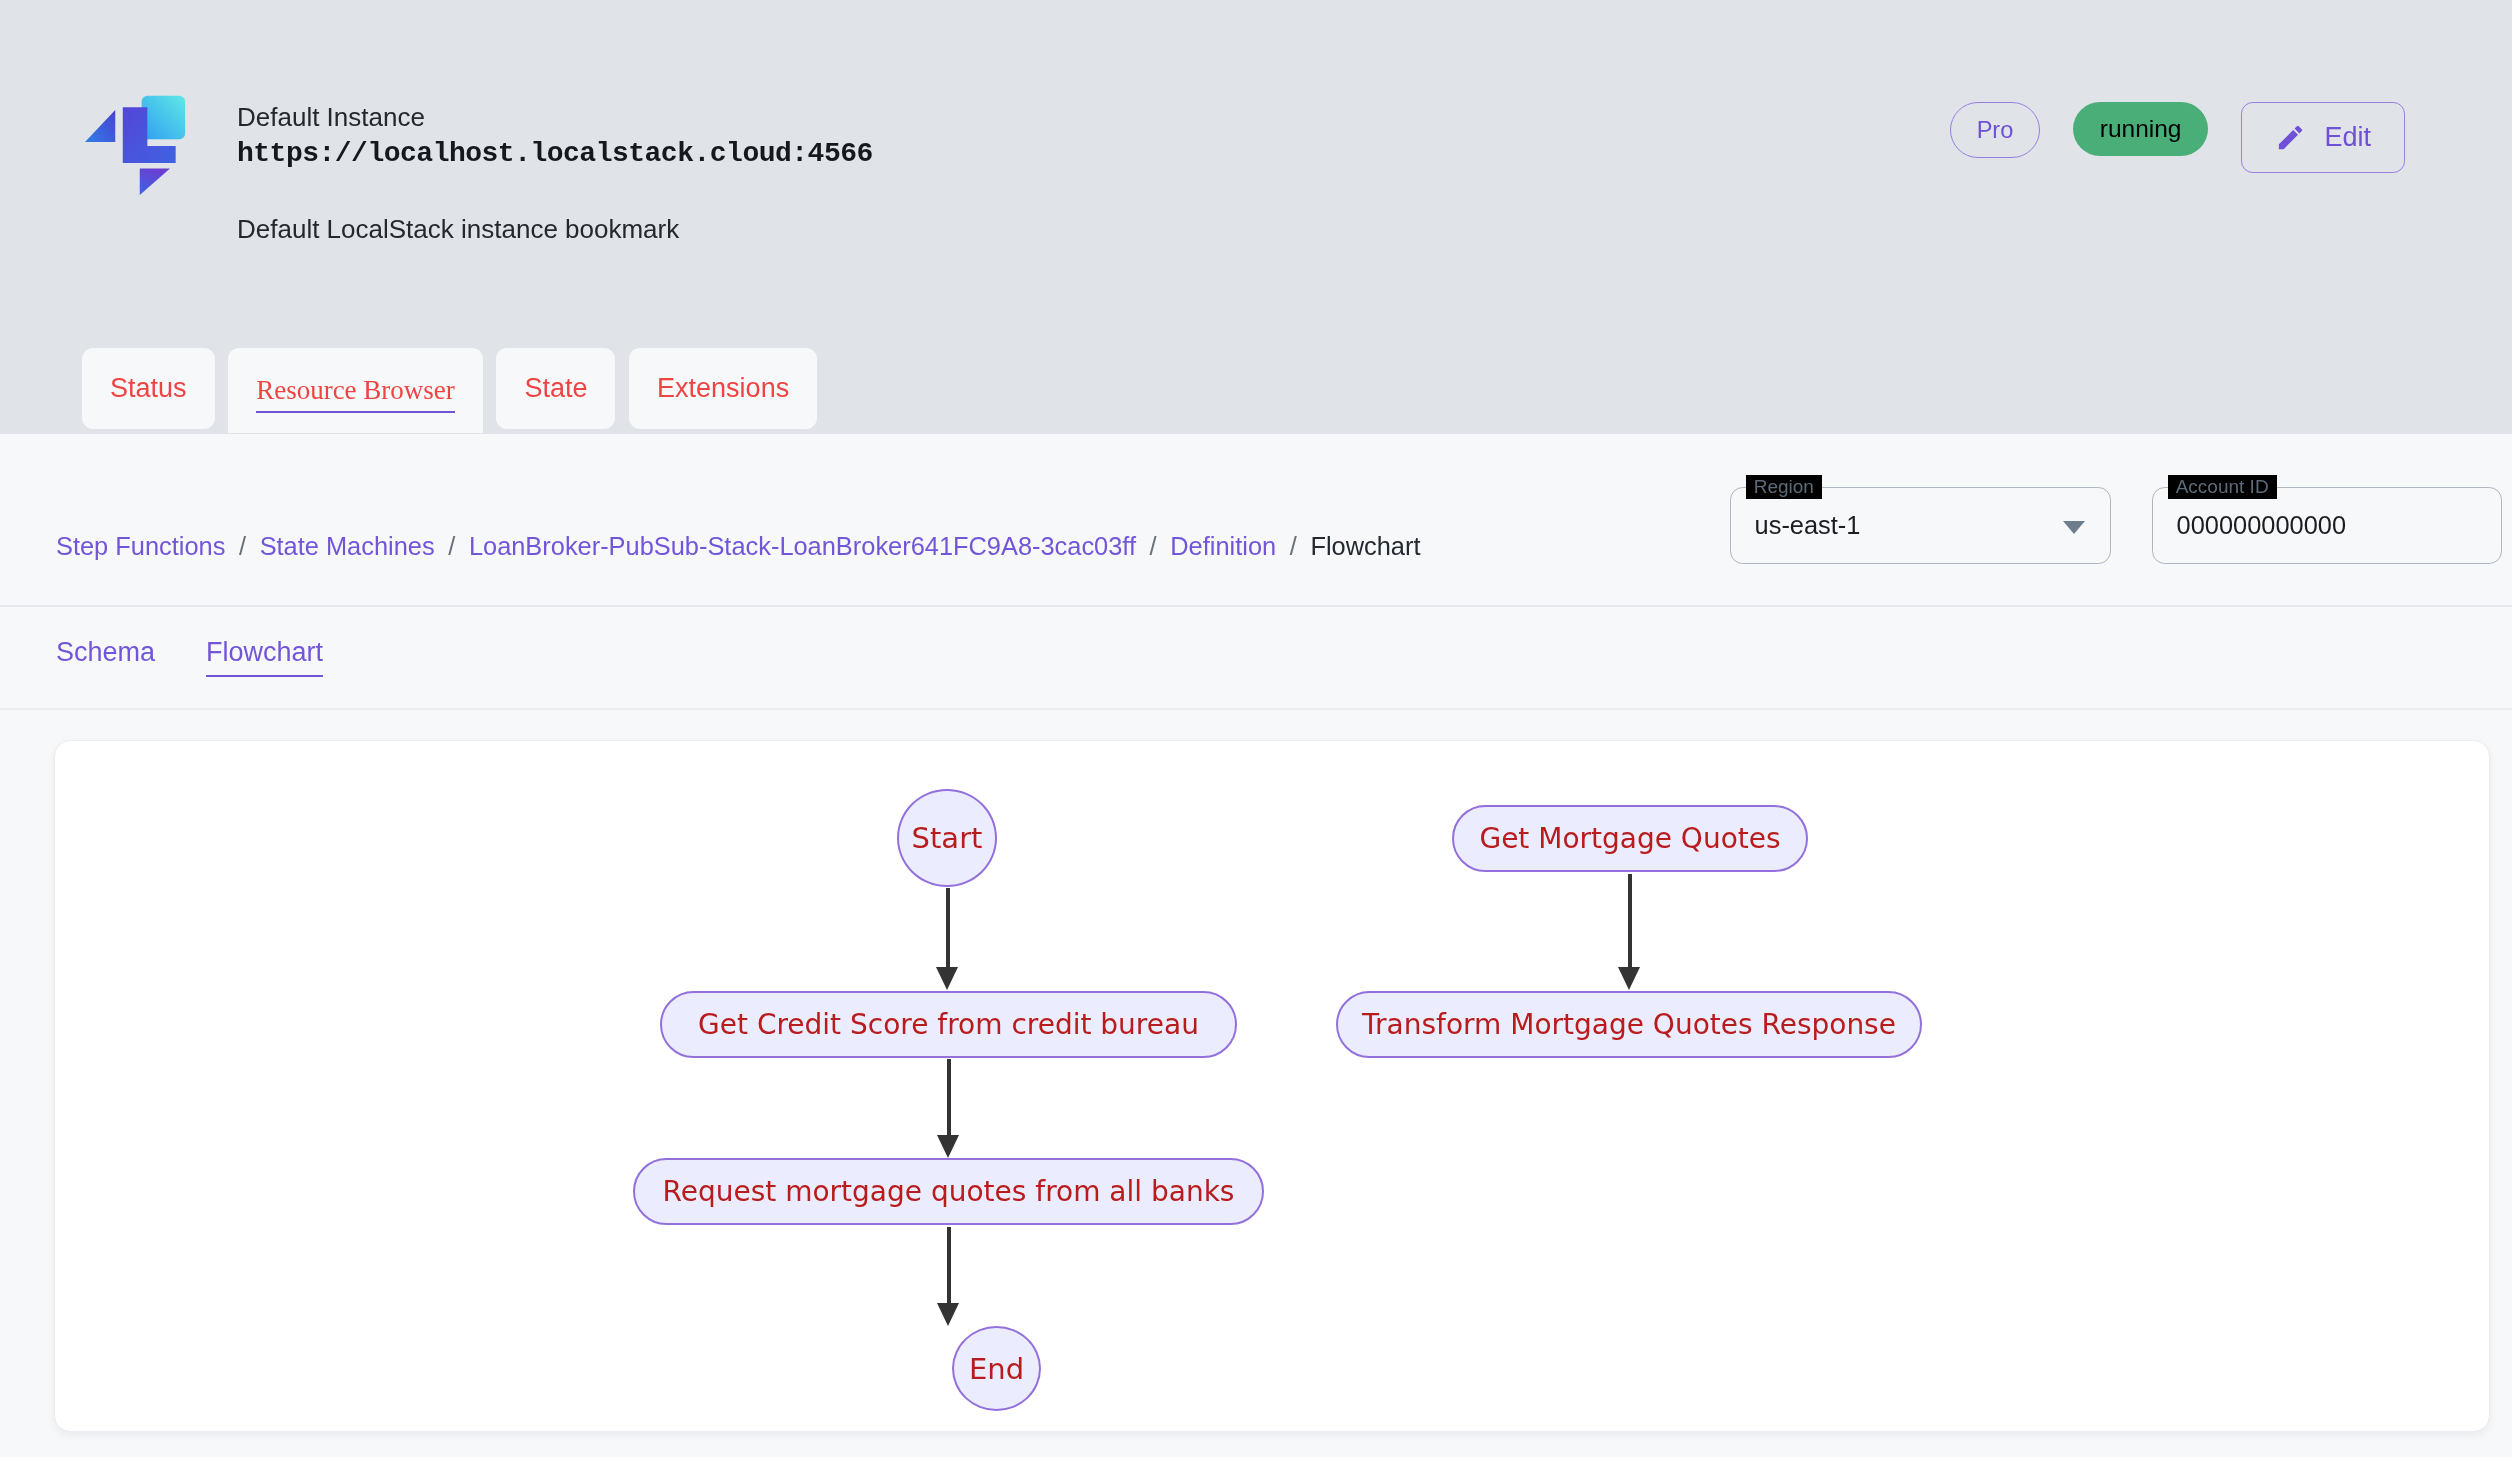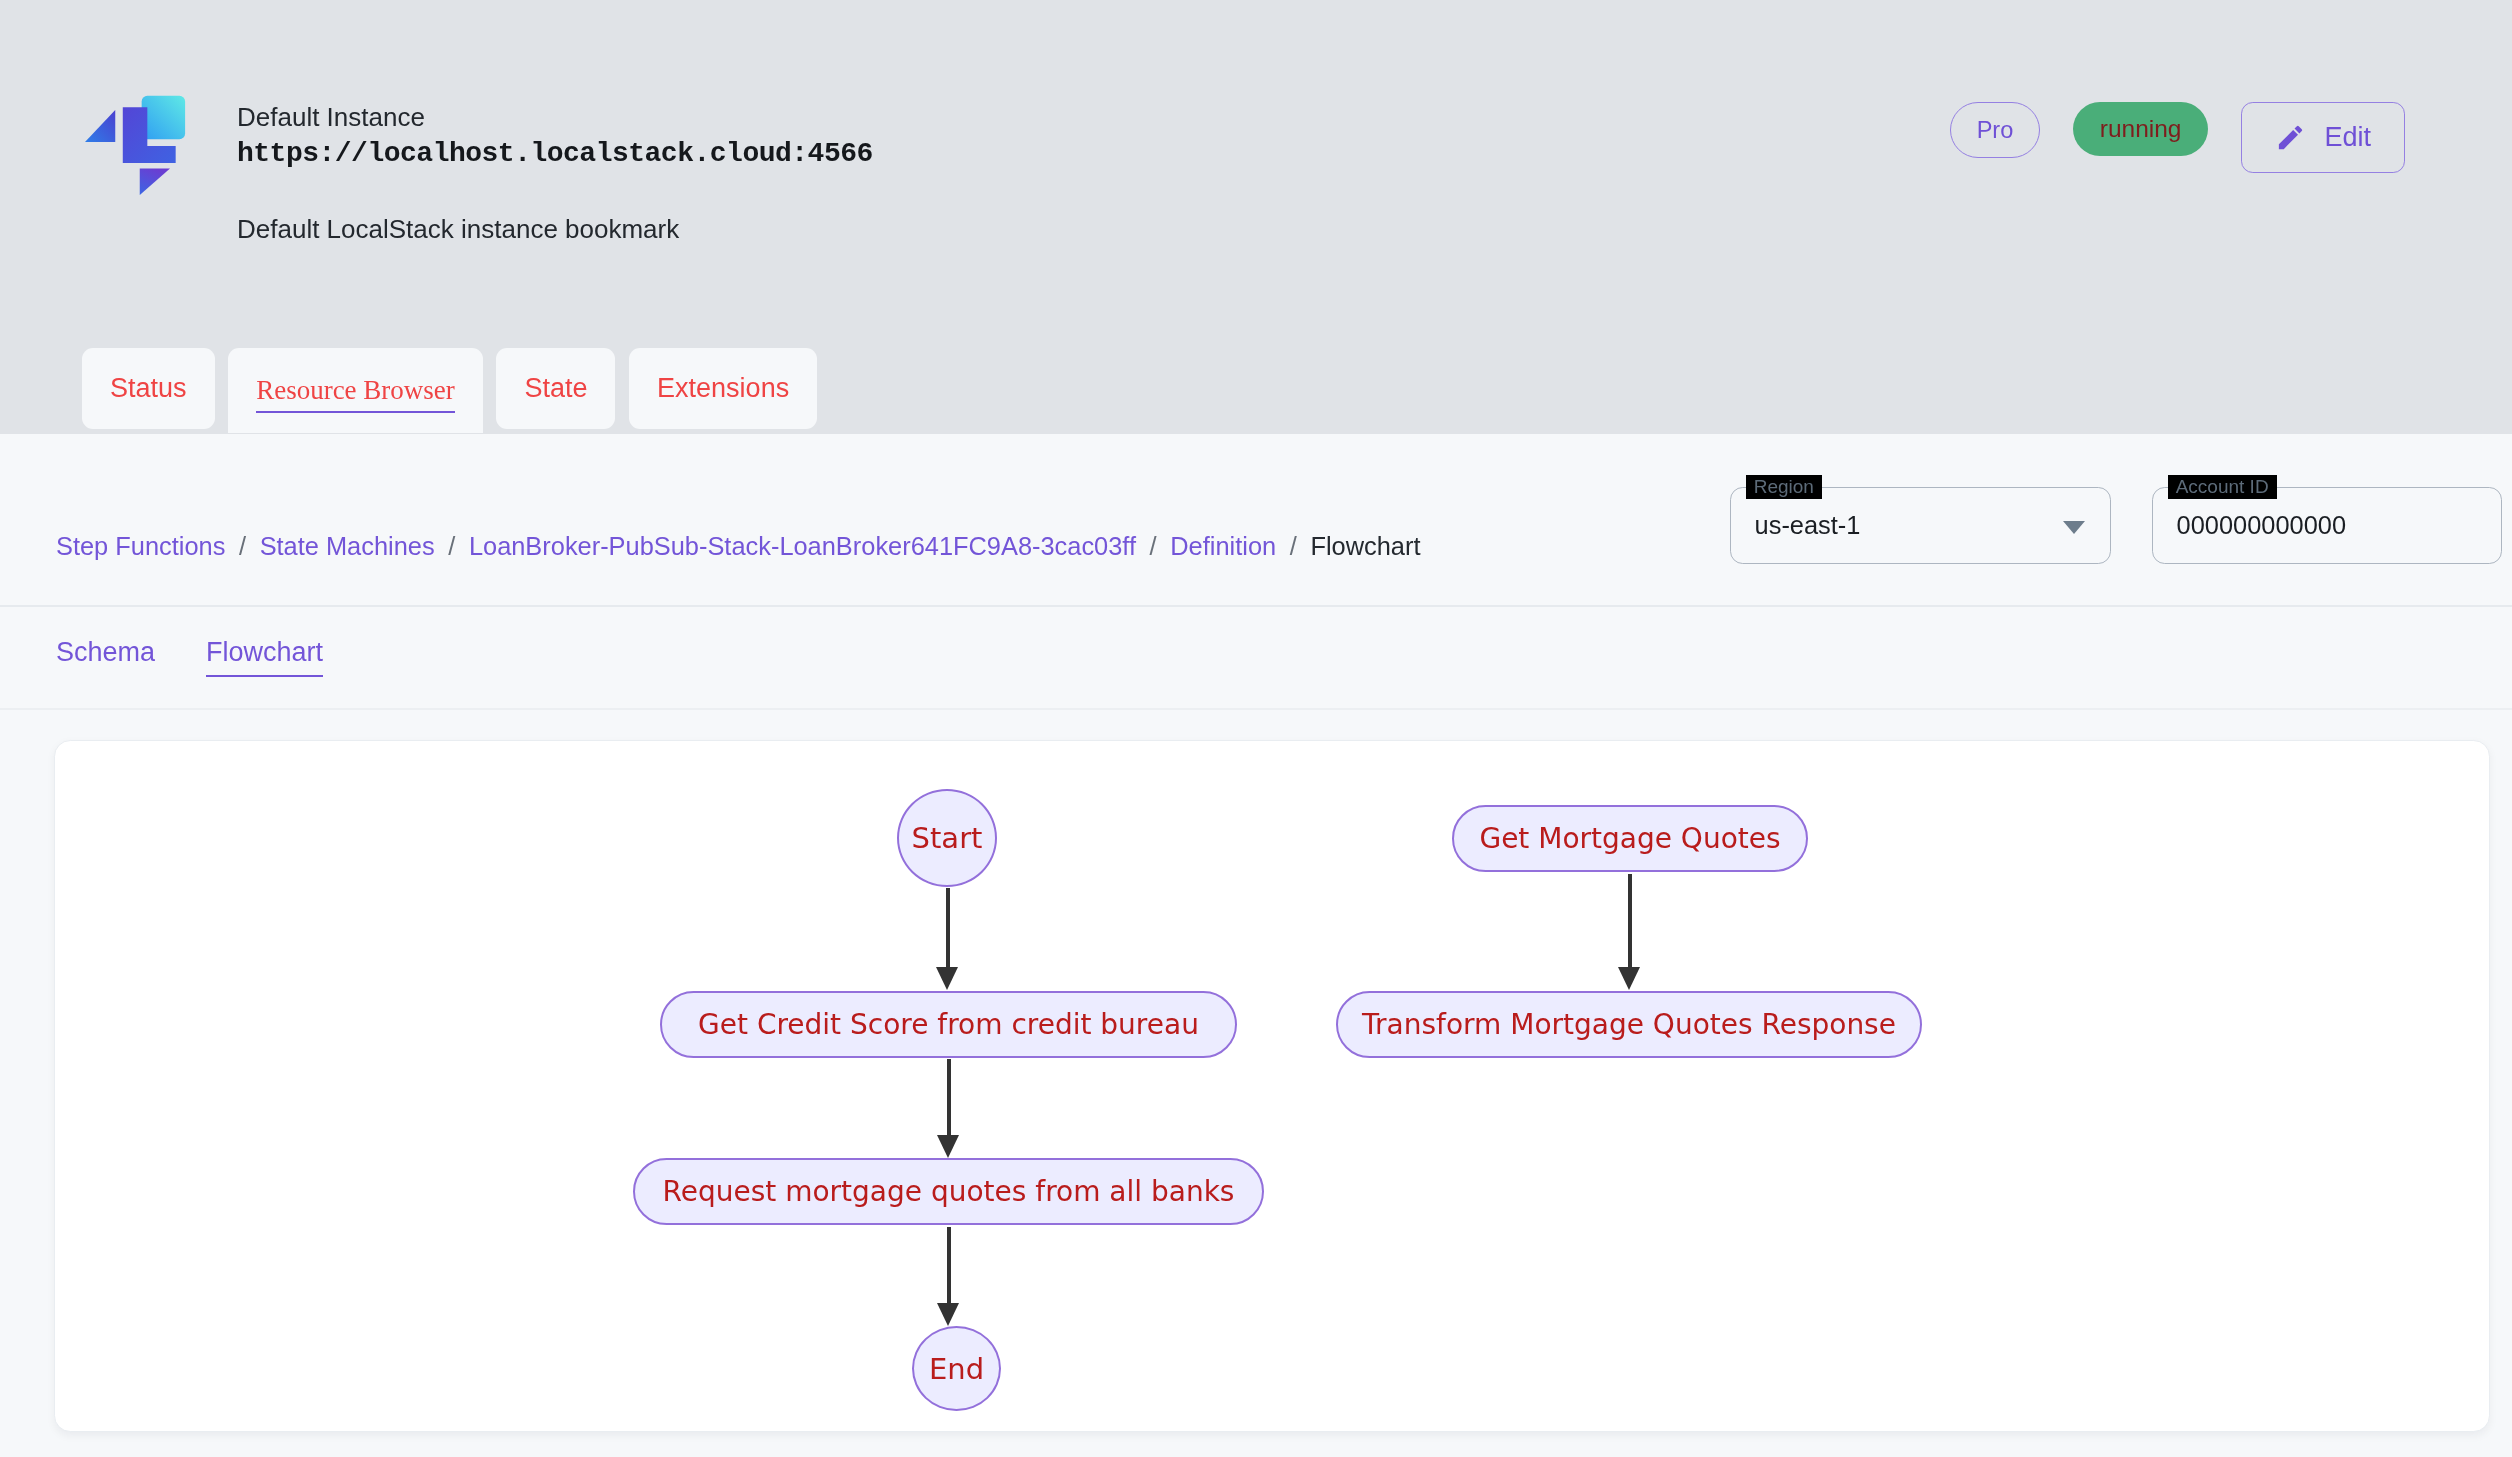--- a/index.html
+++ b/index.html
@@ -26,21 +26,21 @@
   .header-actions {
     position: absolute; top: 102px; right: 107px;
     display: flex; gap: 33px;
   }
   .chip-pro {
     height: 56px; padding: 0 25.4px; border: 1.8px solid #9580e2; border-radius: 29px;
     display: flex; align-items: center; color: #6f50d6; font-size: 23.6px; background: transparent;
   }
   .chip-running {
     height: 54px; padding: 0 27px; border-radius: 28px; background: #4aae79;
-    display: flex; align-items: center; color: #7f1d1d; font-size: 24.5px;
+    display: flex; align-items: center; color: #000000; font-size: 24.5px;
   }
   .btn-edit {
     height: 71px; padding: 0 33px; border: 1.8px solid #9580e2; border-radius: 11.8px;
     display: flex; align-items: center; gap: 18px; color: #6f50d6; font-size: 27px;
     background: transparent; cursor: pointer;
   }
   .btn-edit svg { width: 31px; height: 31px; }
 
   
   .tabs { position: absolute; left: 82px; top: 348px; display: flex; gap: 13.6px; align-items: flex-start; }
@@ -102,21 +102,21 @@
     font-family: "DejaVu Sans", sans-serif; font-size: 28px; text-align: center;
   }
   .node.ellipse { border-radius: 50%; font-size: 29px; }
   .node.stadium { border-radius: 36px; }
 
   .n-start     { left: 842px;  top: 48px;  width: 100px; height: 98px; }
   .n-quotes    { left: 1397px; top: 64px;  width: 356px; height: 67px; }
   .n-credit    { left: 605px;  top: 250px; width: 577px; height: 67px; }
   .n-transform { left: 1281px; top: 250px; width: 586px; height: 67px; }
   .n-request   { left: 578px;  top: 417px; width: 631px; height: 67px; }
-  .n-end       { left: 857px;  top: 585px; width: 89px;  height: 85px; justify-content: center; }
+  .n-end       { left: 897px;  top: 585px; width: 89px;  height: 85px; justify-content: center; }
 
   .edge-line { position: absolute; width: 3.6px; background: #333333; }
   .edge-head {
     position: absolute; width: 0; height: 0;
     border-left: 11.8px solid transparent; border-right: 11.8px solid transparent;
     border-top: 23.6px solid #333333;
   }
   .e1-line { left: 891px;  top: 147px; height: 80px; }
   .e1-head { left: 881px;  top: 226px; }
   .e2-line { left: 892px;  top: 318px; height: 76px; }

